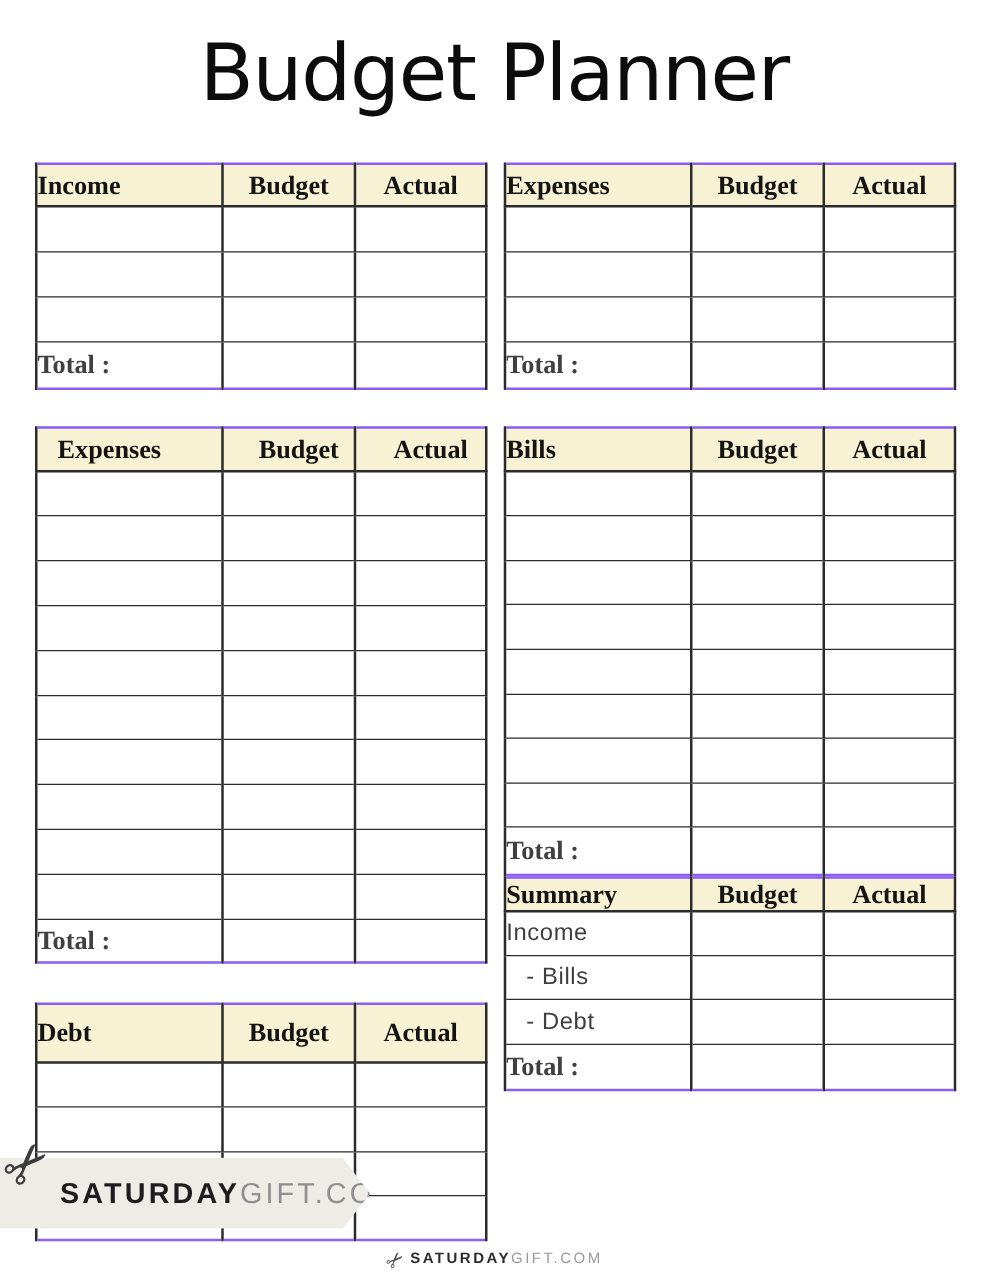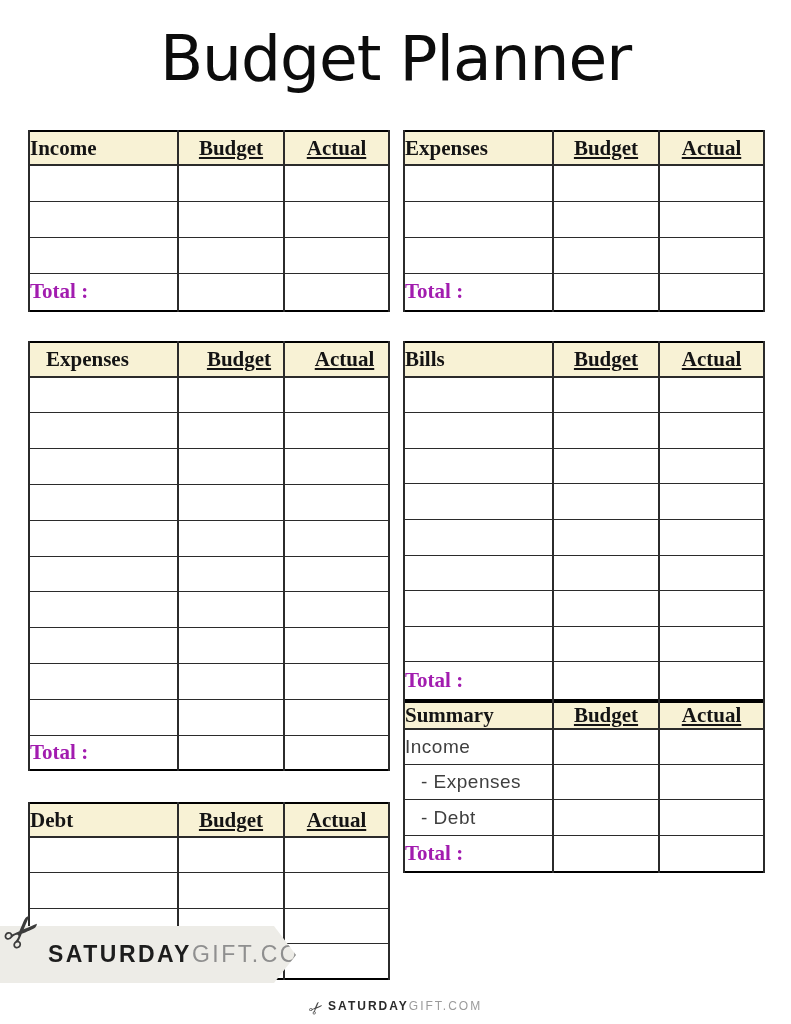--- a/index.html
+++ b/index.html
@@ -30,45 +30,45 @@
     gap: 15px;
     margin: 29px 28px 0 28px;
   }
   .col { width: 360px; display: flex; flex-direction: column; }
 
   
   table.budget-table {
     border-collapse: collapse;
     width: 360px;
     table-layout: fixed;
-    border: 2px solid #000000;
+    border: 2px solid #8b5cf6;
   }
   table.budget-table th,
   table.budget-table td {
     border: 1.5px solid #2b2b2b;
     border-left-width: 2px;
     border-right-width: 2px;
     padding: 0;
   }
   table.budget-table thead th {
     background: #f8f2d5;
     font-family: "Liberation Serif", serif;
     font-weight: bold;
     font-size: 21px;
     color: #141414;
     border-bottom-width: 2px;
   }
   th.col-name { text-align: left; padding-left: 12px; }
-  th.col-num  { text-align: center; text-decoration: underline; }
+  th.col-num  { text-align: center; }
 
   td.total-label {
     font-family: "Liberation Serif", serif;
     font-weight: bold;
     font-size: 21px;
-    color: #a21caf;
+    color: #404040;
     text-align: left;
     padding-left: 12px;
   }
   td.summary-label {
     font-family: "Liberation Sans", sans-serif;
     font-size: 19px;
     color: #3f3f3f;
     text-align: left;
     padding-left: 10px;
     letter-spacing: 0.5px;
@@ -81,21 +81,21 @@
   .t-std      tfoot td { height: 38px; }
 
   .t-expenses thead th { height: 35px; padding-left: 16px; }
   .t-expenses tbody td { height: 35.8px; }
   .t-expenses tfoot td { height: 35px; }
 
   .t-bills    thead th { height: 35px; }
   .t-bills    tbody td { height: 35.6px; }
   .t-bills    tfoot td { height: 38px; }
 
-  .t-debt     thead th { height: 34px; }
+  .t-debt     thead th { height: 47px; }
   .t-debt     tbody td { height: 35.5px; }
 
   .t-summary  thead th { height: 24px; }
   .t-summary  tbody td { height: 35.6px; }
   .t-summary  tfoot td { height: 36px; }
 
   .mb29 { margin-bottom: 29px; }
   .mb31 { margin-bottom: 31px; }
   .mb28 { }
 
@@ -429,21 +429,21 @@
           <th class="col-num">Actual</th>
         </tr>
       </thead>
       <tbody>
           <tr>
             <td class="summary-label">Income</td>
             <td></td>
             <td></td>
           </tr>
           <tr>
-            <td class="summary-label indent">- Expenses</td>
+            <td class="summary-label indent">- Bills</td>
             <td></td>
             <td></td>
           </tr>
           <tr>
             <td class="summary-label indent">- Debt</td>
             <td></td>
             <td></td>
           </tr>
         </tbody>
       <tfoot>

